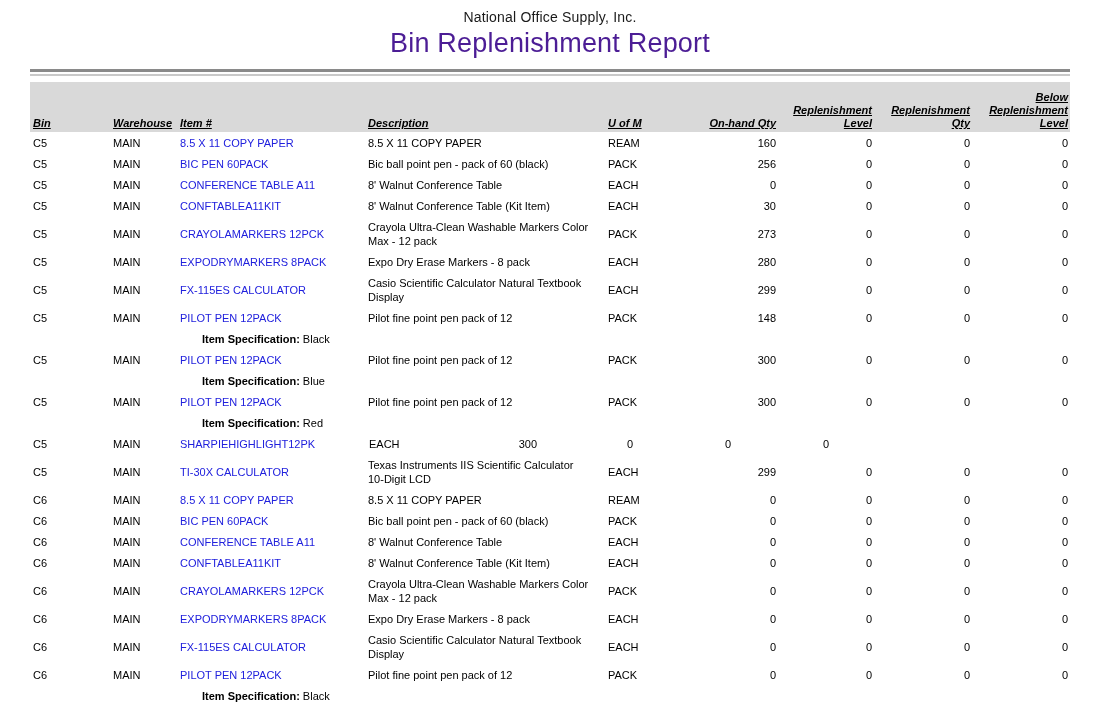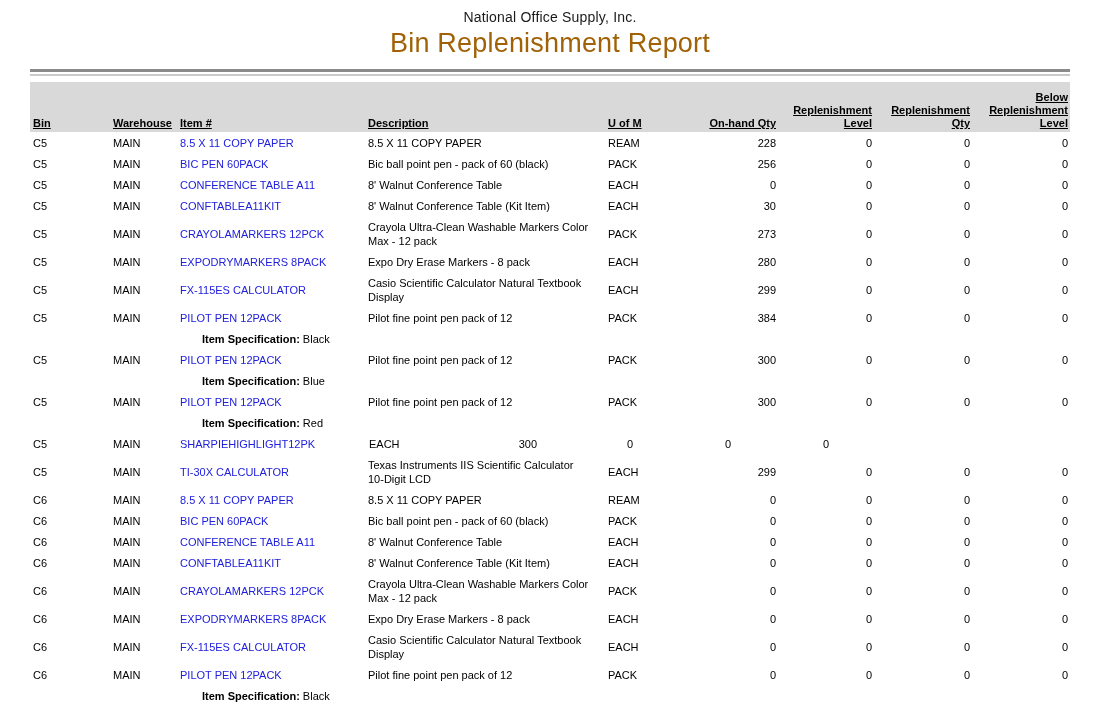--- a/index.html
+++ b/index.html
@@ -4,33 +4,33 @@
 <style>
   html,body{margin:0;padding:0;}
   body{
     width:1100px;height:716px;overflow:hidden;background:#ffffff;
     font-family:"Liberation Sans","DejaVu Sans",sans-serif;color:#000;
   }
   .company{
     text-align:center;font-size:14px;color:#1a1a1a;padding-top:9px;letter-spacing:.2px;
   }
   .title{
-    text-align:center;font-size:27px;font-weight:400;color:#a16207;
+    text-align:center;font-size:27px;font-weight:400;color:#4c1d95;
     padding:3px 0 10px 0;letter-spacing:.2px;
   }
   .divider{margin:0 30px;}
   .rule-dark{height:3px;background:#8a8a8a;}
   .rule-gap{height:2px;background:#ffffff;}
   .rule-light{height:2px;background:#c9c9c9;}
   .report-table{margin:6px 30px 0 30px;font-size:11px;}
   .thead{
     display:flex;align-items:flex-end;height:50px;background:#d9d9d9;
     padding-bottom:2px;box-sizing:border-box;
   }
-  .hcell{box-sizing:border-box;}
+  .hcell{box-sizing:border-box;font-style:italic;}
   .hlabel{
     font-weight:bold;text-decoration:underline;font-size:11px;line-height:13px;display:inline-block;
   }
   .tbody{padding-top:4px;}
   .trow{display:flex;align-items:center;padding-bottom:7px;}
   .tcell{box-sizing:border-box;line-height:14px;}
   .align-left{text-align:left;padding-left:3px;}
   .align-right{text-align:right;padding-right:2px;}
   .col-bin{width:80px;}
   .col-warehouse{width:67px;}
@@ -68,21 +68,21 @@
         <div class="hcell align-right col-repl_qty"><span class="hlabel">Replenishment Qty</span></div>
         <div class="hcell align-right col-below"><span class="hlabel">Below Replenishment Level</span></div>
       </div>
     <div class="tbody">
         <div class="trow">
           <div class="tcell align-left col-bin">C5</div>
           <div class="tcell align-left col-warehouse">MAIN</div>
           <div class="tcell align-left col-item"><span class="item-link">8.5 X 11 COPY PAPER</span></div>
           <div class="tcell align-left col-description">8.5 X 11 COPY PAPER</div>
           <div class="tcell align-left col-uom">REAM</div>
-          <div class="tcell align-right col-onhand">228</div>
+          <div class="tcell align-right col-onhand">160</div>
           <div class="tcell align-right col-repl_level">0</div>
           <div class="tcell align-right col-repl_qty">0</div>
           <div class="tcell align-right col-below">0</div>
         </div>
         <div class="trow">
           <div class="tcell align-left col-bin">C5</div>
           <div class="tcell align-left col-warehouse">MAIN</div>
           <div class="tcell align-left col-item"><span class="item-link">BIC PEN 60PACK</span></div>
           <div class="tcell align-left col-description">Bic ball point pen - pack of 60 (black)</div>
           <div class="tcell align-left col-uom">PACK</div>
@@ -145,21 +145,21 @@
           <div class="tcell align-right col-repl_level">0</div>
           <div class="tcell align-right col-repl_qty">0</div>
           <div class="tcell align-right col-below">0</div>
         </div>
         <div class="trow">
           <div class="tcell align-left col-bin">C5</div>
           <div class="tcell align-left col-warehouse">MAIN</div>
           <div class="tcell align-left col-item"><span class="item-link">PILOT PEN 12PACK</span></div>
           <div class="tcell align-left col-description">Pilot fine point pen pack of 12</div>
           <div class="tcell align-left col-uom">PACK</div>
-          <div class="tcell align-right col-onhand">384</div>
+          <div class="tcell align-right col-onhand">148</div>
           <div class="tcell align-right col-repl_level">0</div>
           <div class="tcell align-right col-repl_qty">0</div>
           <div class="tcell align-right col-below">0</div>
         </div>
         <div class="spec-row"><span class="spec-label">Item Specification: </span><span>Black</span></div>
         <div class="trow">
           <div class="tcell align-left col-bin">C5</div>
           <div class="tcell align-left col-warehouse">MAIN</div>
           <div class="tcell align-left col-item"><span class="item-link">PILOT PEN 12PACK</span></div>
           <div class="tcell align-left col-description">Pilot fine point pen pack of 12</div>

